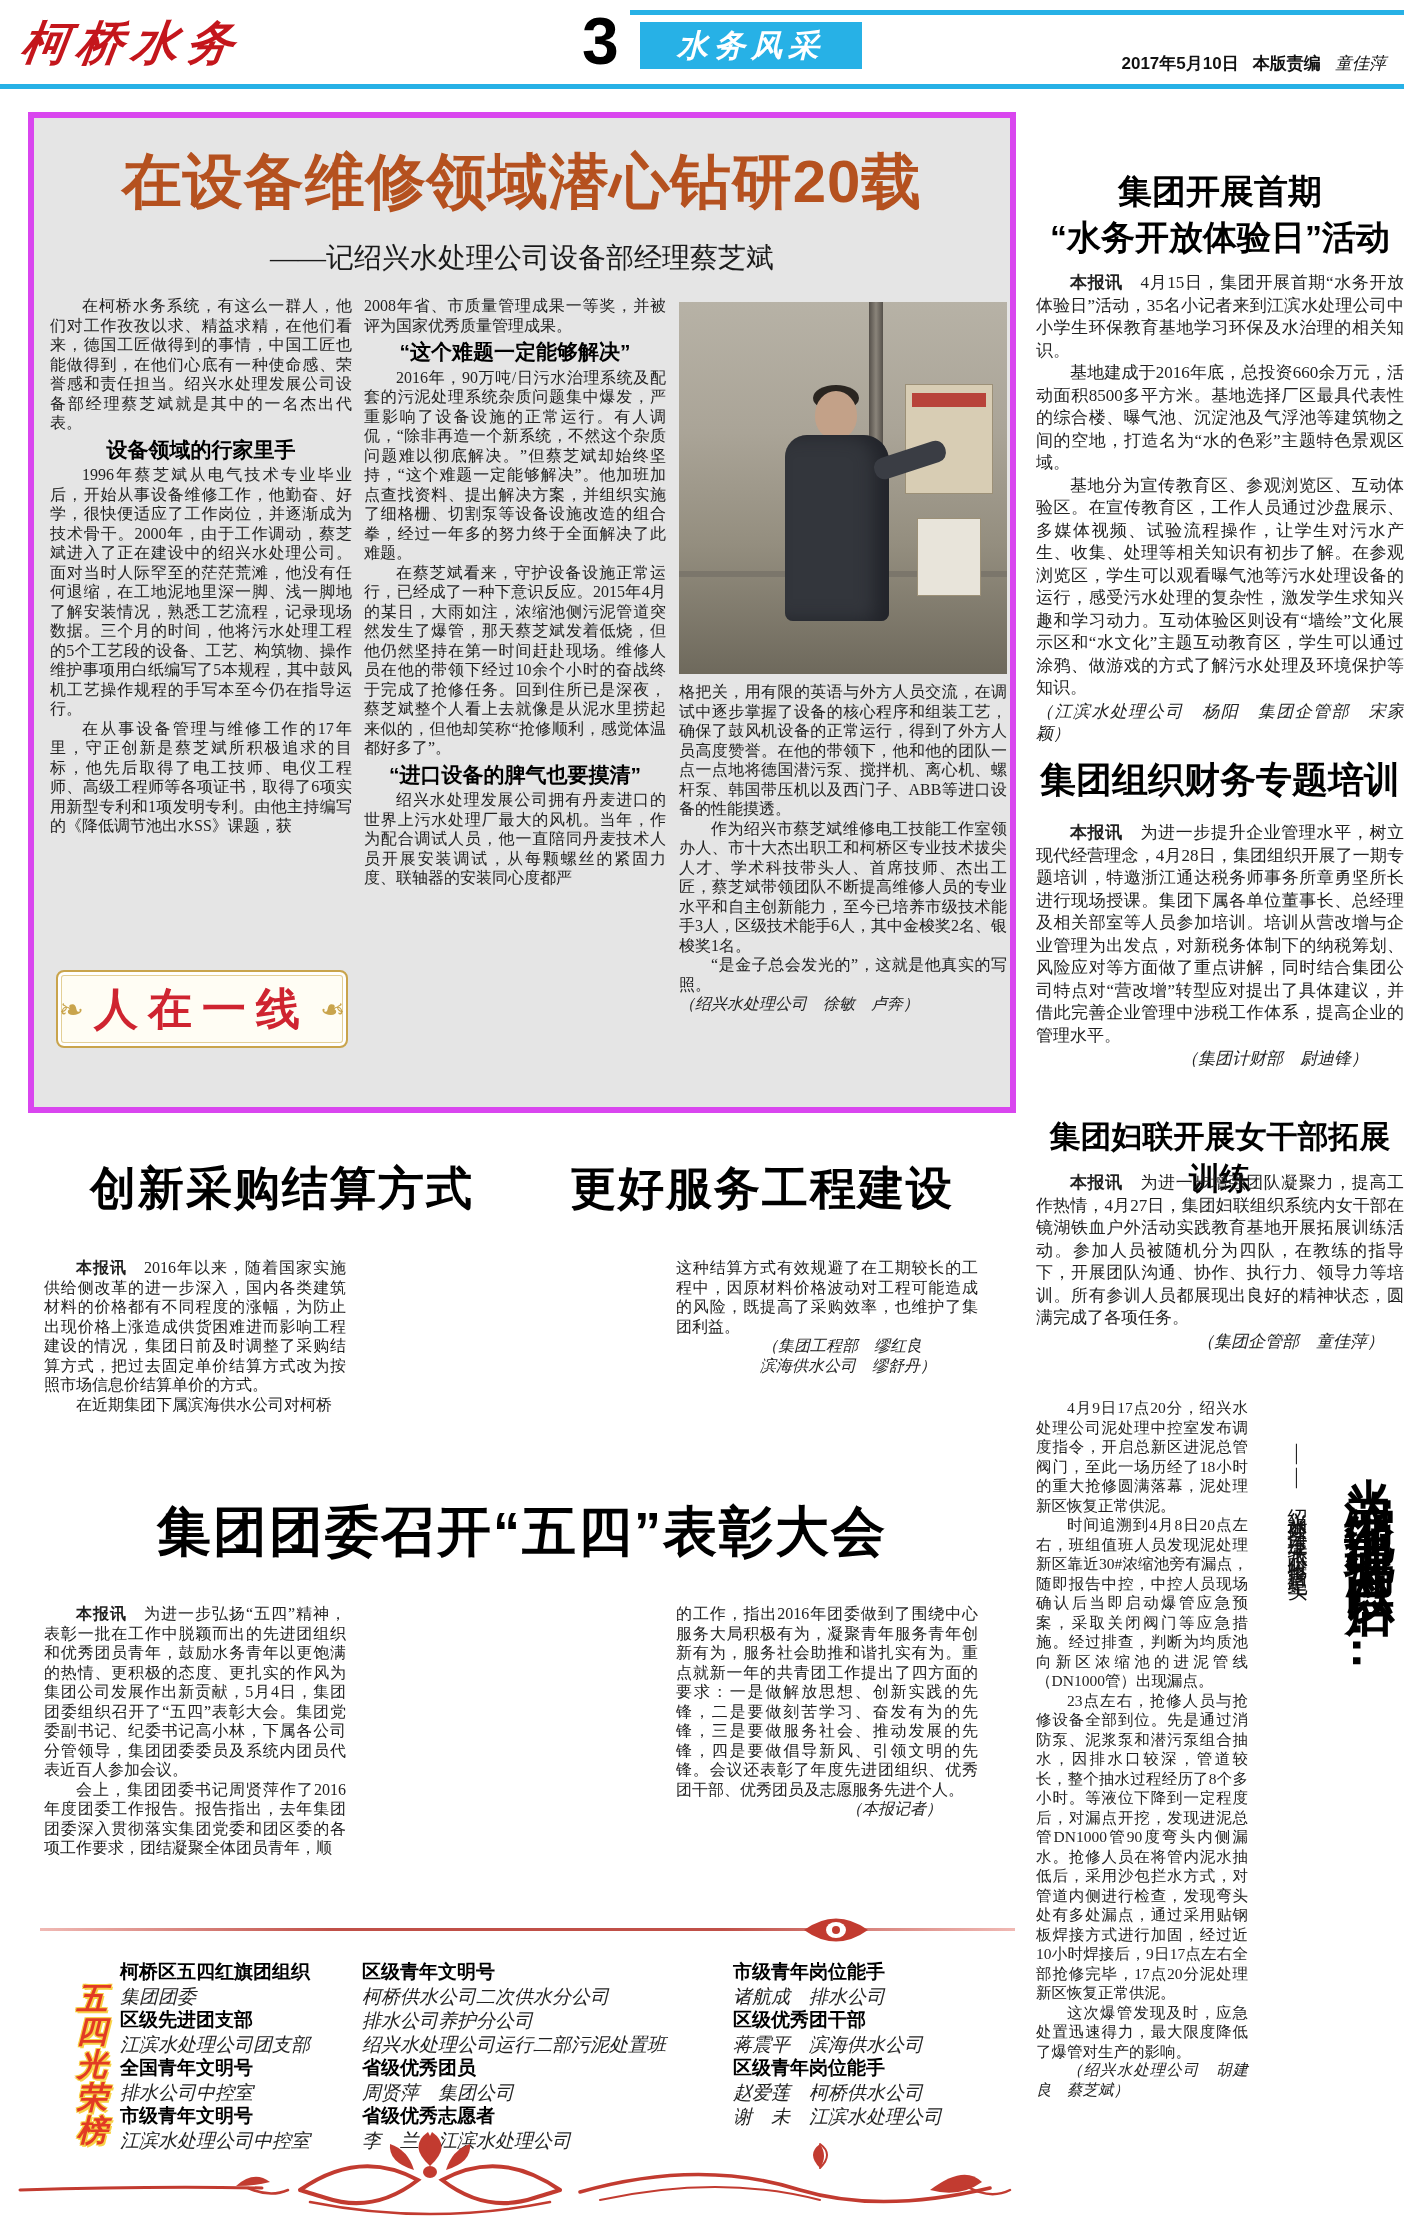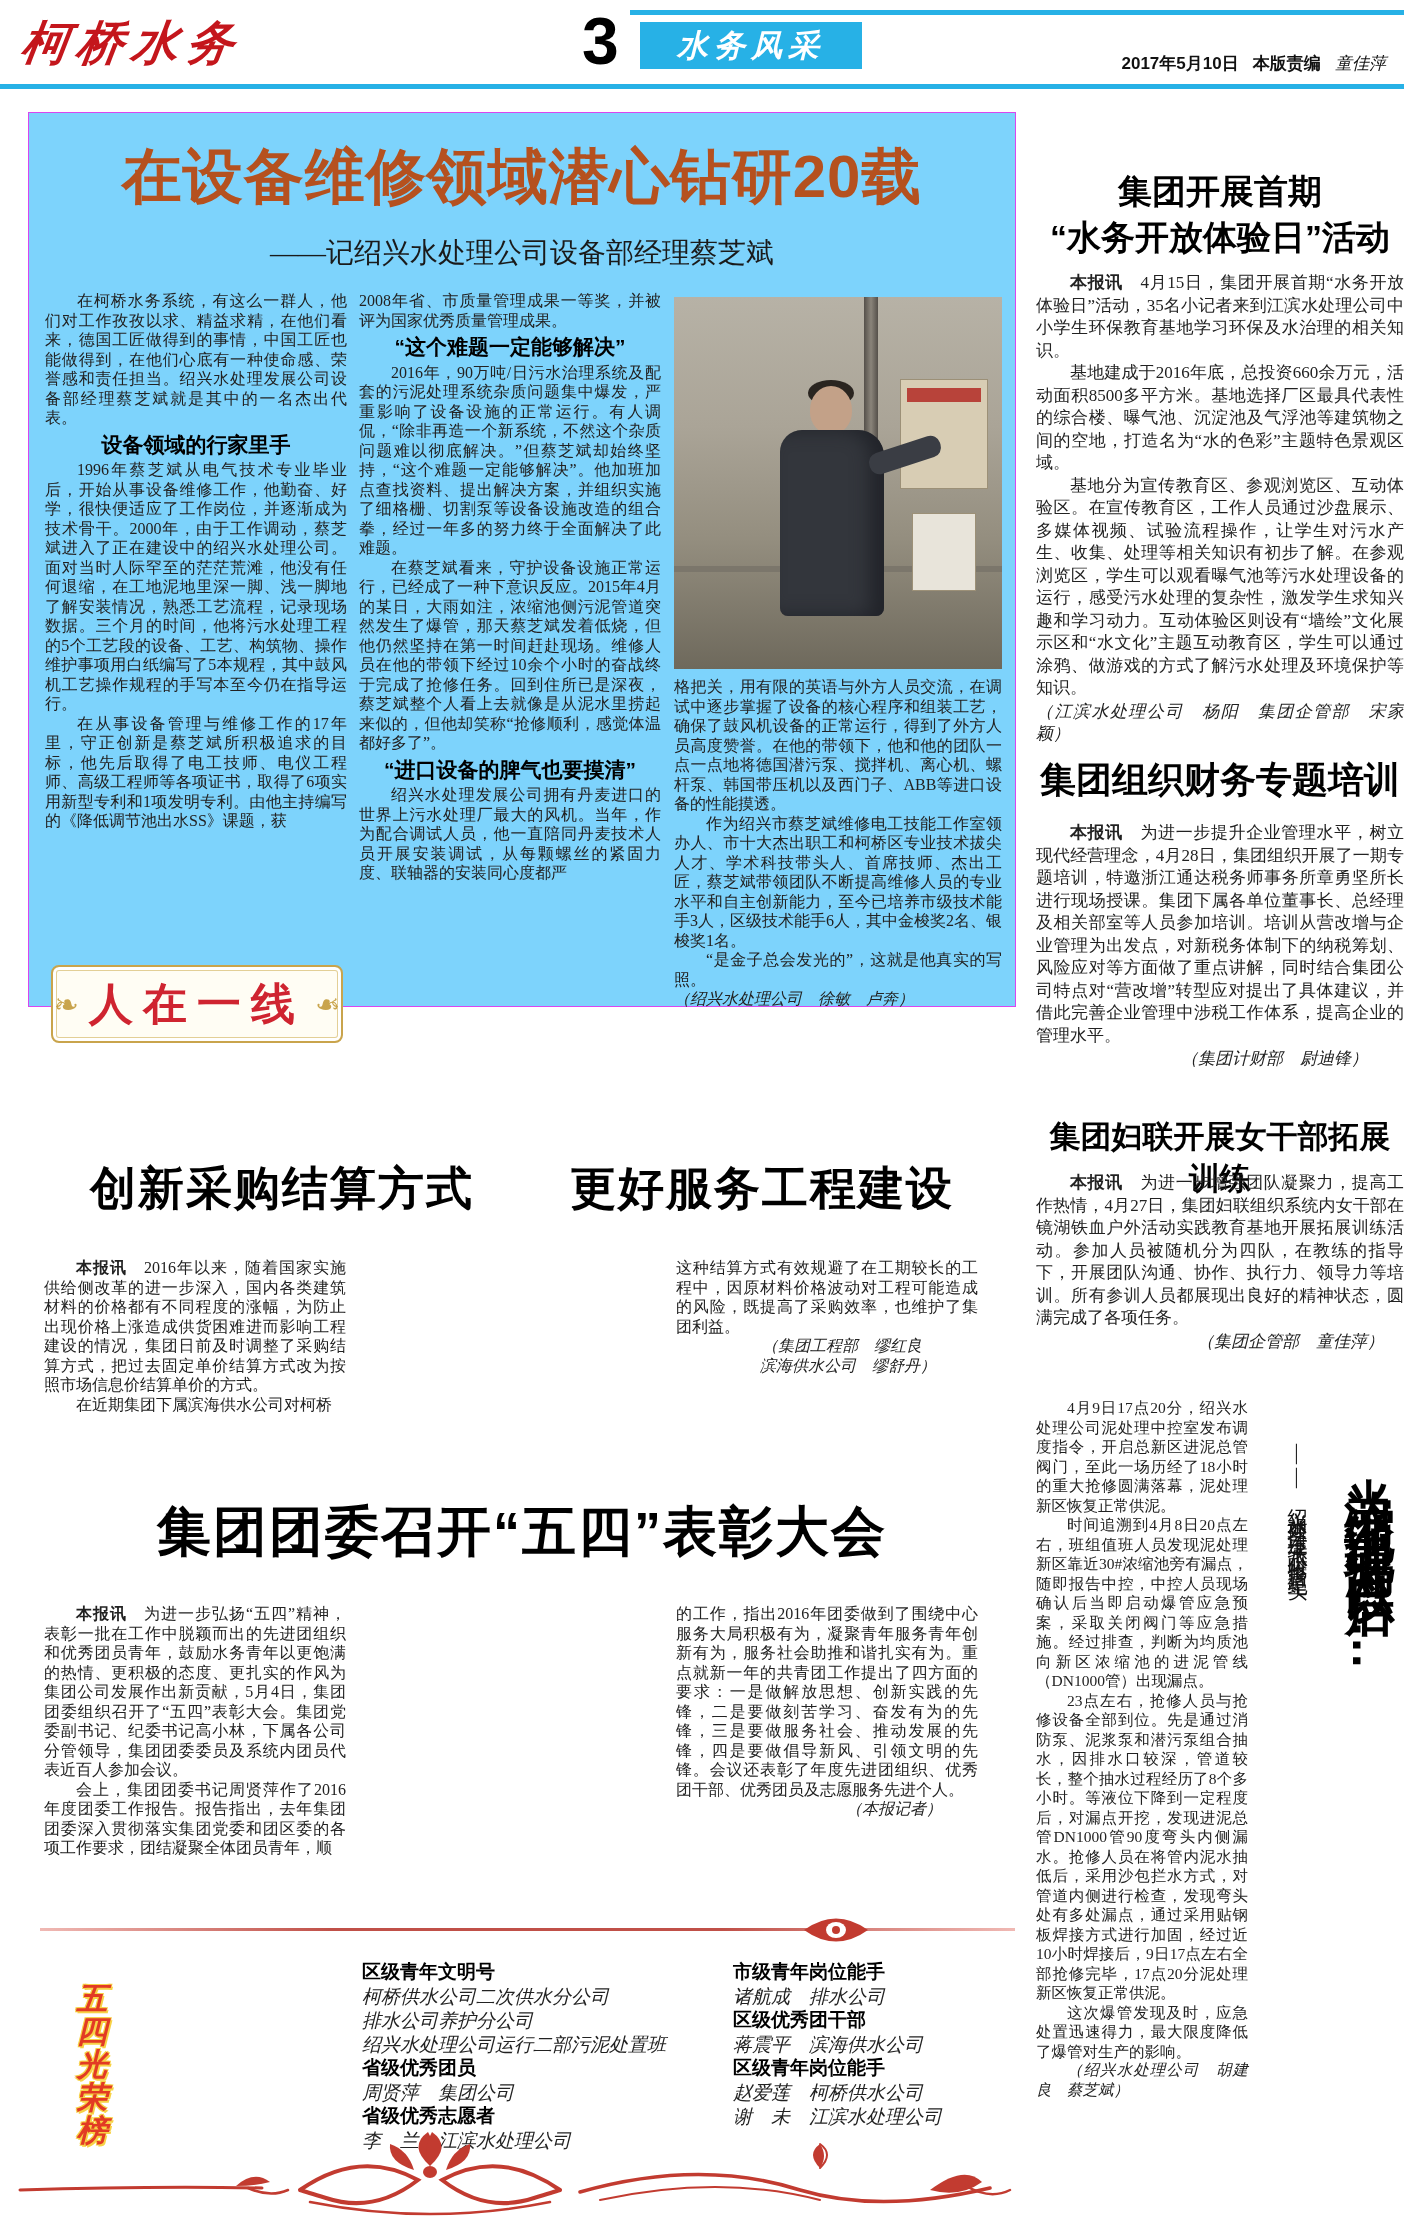--- a/index.html
+++ b/index.html
@@ -22,22 +22,22 @@
     font-family:"Liberation Sans", sans-serif; color:#000; line-height:1; }
   #section-badge { left:640px; top:22px; width:222px; height:47px; background:#27b1e6;
     display:flex; align-items:center; justify-content:center; }
   #section-badge span { color:#fff; font-size:31px; font-weight:bold; font-style:italic;
     letter-spacing:6px; font-family:"DejaVu Serif", serif; }
   #dateline { right:18px; top:52px; font-size:17px; font-weight:bold; width:420px;
     text-align:right; font-family:"Liberation Sans", sans-serif; color:#111; }
   #dateline .ed-name { font-weight:normal; font-family:"DejaVu Serif", serif; font-style:italic; }
 
   
-  #main-box { left:28px; top:112px; width:988px; height:895px;
-    border:1px solid #d946ef; background:#7dd3fc; }
+  #main-box { left:28px; top:112px; width:988px; height:1001px;
+    border:6px solid #d946ef; background:#e5e5e5; }
   #main-headline { width:100%; text-align:center; margin-top:24px;
     font-family:"Liberation Sans", sans-serif; font-weight:900; font-size:60px;
     color:#b5511f; letter-spacing:1px; }
   #main-subhead { width:100%; text-align:center; margin-top:16px; font-size:28px; color:#1a1a1a; }
   .ncol { position:absolute; text-align:justify; font-size:16px; line-height:19.5px; color:#222; }
   .ncol p.bp { text-indent:2em; }
   .ncol p.noind { text-indent:0; }
   .colsub { text-align:center; font-family:"Liberation Sans", sans-serif; font-weight:bold;
     font-size:21px; text-indent:0 !important; margin:7px 0 6px 0; color:#000; }
   .lead { font-weight:bold; font-family:"Liberation Sans", sans-serif; }
@@ -249,20 +249,30 @@
   </svg>
 
   <div class="abs" id="honor-title">
     <div>五</div>
     <div>四</div>
     <div>光</div>
     <div>荣</div>
     <div>榜</div>
   </div>
 
+  <div class="honor-col" id="honor-col1">
+    <div class="h">柯桥区五四红旗团组织</div>
+    <div class="e">集团团委</div>
+    <div class="h">区级先进团支部</div>
+    <div class="e">江滨水处理公司团支部</div>
+    <div class="h">全国青年文明号</div>
+    <div class="e">排水公司中控室</div>
+    <div class="h">市级青年文明号</div>
+    <div class="e">江滨水处理公司中控室</div>
+  </div>
 
   <div class="honor-col" id="honor-col2">
     <div class="h">区级青年文明号</div>
     <div class="e">柯桥供水公司二次供水分公司</div>
     <div class="e">排水公司养护分公司</div>
     <div class="e">绍兴水处理公司运行二部污泥处置班</div>
     <div class="h">省级优秀团员</div>
     <div class="e">周贤萍　集团公司</div>
     <div class="h">省级优秀志愿者</div>
     <div class="e">李　兰　江滨水处理公司</div>

